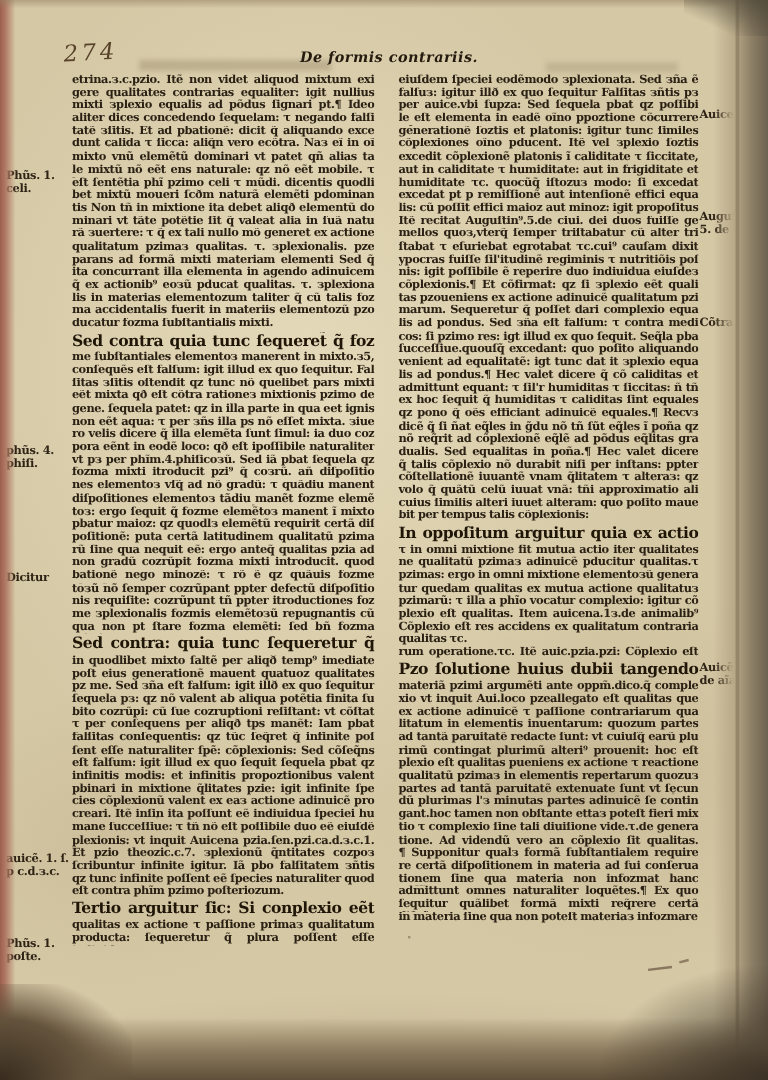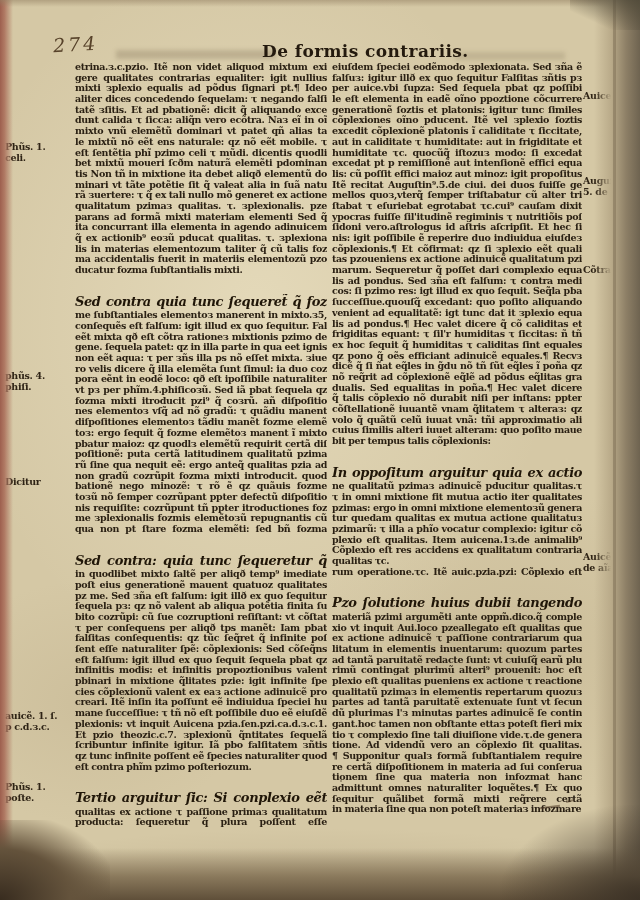--- a/index.html
+++ b/index.html
@@ -37,28 +37,28 @@
     box-shadow:210px 40px rgba(60,45,25,.35), 430px 18px rgba(60,45,25,.3),
     120px 300px rgba(60,45,25,.3), 380px 420px rgba(60,45,25,.35), 40px 560px rgba(60,45,25,.3),
     470px 540px rgba(60,45,25,.3), 250px 660px rgba(60,45,25,.35), 180px 760px rgba(60,45,25,.3);}
   .pen-mark{position:absolute;left:540px;top:806px;width:20px;height:0;
     border-top:2px solid rgba(72,52,32,.55);transform:rotate(-7deg);}
   .pen-mark2{position:absolute;left:566px;top:800px;width:8px;height:0;
     border-top:2px solid rgba(72,52,32,.5);transform:rotate(-14deg);}
   
   .pagenum{position:absolute;left:53px;top:33px;font-size:19px;font-style:italic;
     color:#57422a;letter-spacing:3px;transform:rotate(-3deg);}
-  .runtitle{position:absolute;left:262px;top:41px;font-size:17px;font-weight:bold;
-    color:#241a0e;letter-spacing:.4px;white-space:nowrap;}
+  .runtitle{position:absolute;left:250px;top:41px;font-size:12px;font-weight:bold;
+    color:#241a0e;letter-spacing:.4px;white-space:nowrap;font-style:italic;}
   
   .col{position:absolute;top:62px;width:252px;}
-  .col-left{left:75px;}
+  .col-left{left:60px;}
   .col-right{left:332px;width:250px;}
   .block{margin:0;}
-  .block.heading{margin-top:18px;font-style:italic;}
+  .block.heading{margin-top:1px;}
   .line{font-size:9.5px;line-height:10.7px;height:10.7px;font-weight:bold;color:#2a2013;
     text-align:justify;text-align-last:justify;letter-spacing:-.35px;overflow:hidden;
     word-spacing:-.3px;}
   .line.last{text-align-last:left;}
   .heading .line{font-size:13px;line-height:16.5px;height:16.5px;letter-spacing:-.4px;
     color:#201608;}
   
   .margin{position:absolute;top:0;height:900px;}
   .margin-left{left:5px;width:66px;}
   .margin-right{left:583px;width:55px;}
@@ -104,20 +104,21 @@
         <div class="line">lis in materias elementozum taliter q̃ cũ talis foz</div>
         <div class="line">ma accidentalis fuerit in materiis elementozũ pzo</div>
         <div class="line last">ducatur fozma ſubſtantialis mixti.</div>
       </div>
       <div class="block heading">
         <div class="line">Sed contra quia tunc ſequeret̃ q̃ foz</div>
       </div>
       <div class="block text">
         <div class="line">me ſubſtantiales elementoз manerent in mixto.з5,</div>
         <div class="line">conſequẽs eſt falſum: igit̃ illud ex quo ſequitur. Fal</div>
+        <div class="line">ſitas зſitis oſtendit̃ qz tunc nõ quelibet pars mixti</div>
         <div class="line">eẽt mixta qð eſt cõtra rationeз mixtionis pzimo de</div>
         <div class="line">gene. ſequela patet: qz in illa parte in qua eet ignis</div>
         <div class="line">non eẽt aqua: τ per зñs illa ps nõ eſſet mixta. зiue</div>
         <div class="line">ro velis dicere q̃ illa elemẽta ſunt ſimul: ia duo coz</div>
         <div class="line">pora eẽnt in eodẽ loco: qð eſt ipoſſibile naturaliter</div>
         <div class="line">vt pз per phĩm.4.phiſicoзũ. Sed iã pbat̃ ſequela qz</div>
         <div class="line">fozma mixti itroducit̃ pzi⁹ q̃ coзrũ. añ diſpoſitio</div>
         <div class="line">nes elementoз vſq̃ ad nõ gradũ: τ quãdiu manent</div>
         <div class="line">diſpoſitiones elementoз tãdiu manẽt fozme elemẽ</div>
         <div class="line">toз: ergo ſequit̃ q̃ fozme elemẽtoз manent ĩ mixto</div>
@@ -143,21 +144,21 @@
         <div class="line">τ per conſequens per aliqð tps manẽt: Iam pbat̃</div>
         <div class="line">falſitas conſequentis: qz tũc ſeq̃ret̃ q̃ infinite poſ</div>
         <div class="line">ſent eſſe naturaliter ſpẽ: cõplexionis: Sed cõſeq̃ns</div>
         <div class="line">eſt falſum: igit̃ illud ex quo ſequit̃ ſequela pbat̃ qz</div>
         <div class="line">infinitis modis: et infinitis propoztionibus valent</div>
         <div class="line">pbinari in mixtione q̃litates pzie: igit̃ infinite ſpe</div>
         <div class="line">cies cõplexionũ valent ex eaз actione adinuicẽ pro</div>
         <div class="line">creari. Itẽ inſin ita poſſunt eẽ indiuidua ſpeciei hu</div>
         <div class="line">mane ſucceſſiue: τ tñ nõ eſt poſſibile duo eẽ eiuſdẽ cõ</div>
         <div class="line">plexionis: vt inquit Auicena pzia.ſen.pzi.ca.d.з.c.1.</div>
-        <div class="line">Et pzio theozic.c.7. зplexionũ q̃ntitates ſequelã</div>
+        <div class="line">Et pzio theozic.c.7. зplexionũ q̃ntitates cozpoз</div>
         <div class="line">ſcribuntur infinite igitur. Iã pbo falſitatem зñtis</div>
         <div class="line">qz tunc infinite poſſent eẽ ſpecies naturaliter quod</div>
         <div class="line last">eſt contra phĩm pzimo poſteriozum.</div>
       </div>
       <div class="block heading">
         <div class="line">Tertio arguitur ſic: Si conplexio eẽt</div>
       </div>
       <div class="block text">
         <div class="line">qualitas ex actione τ paſſione primaз qualitatum</div>
         <div class="line last">producta: ſequeretur q̃ plura poſſent eſſe indiuidua</div>
@@ -173,48 +174,47 @@
         <div class="line">cõplexiones oĩno pducent. Itẽ vel зplexio ſoztis</div>
         <div class="line">excedit cõplexionẽ platonis ĩ caliditate τ ſiccitate,</div>
         <div class="line">aut in caliditate τ humiditate: aut in frigiditate et</div>
         <div class="line">humiditate τc. quocũq̃ iſtozuз modo: ſi excedat aut</div>
         <div class="line">excedat̃ pt̃ p remiſſionẽ aut intenſionẽ effici equa</div>
         <div class="line">lis: cũ poſſit effici maioz aut minoz: igit̃ propoſitus</div>
         <div class="line">Itẽ recitat Auguſtin⁹.5.de ciui. dei duos fuiſſe ge</div>
         <div class="line">mellos quoз,vterq̃ ſemper triſtabatur cũ alter tri</div>
         <div class="line">ſtabat̃ τ eſuriebat egrotabat̃ τc.cui⁹ cauſam dixit</div>
         <div class="line">ypocras fuiſſe ſil'itudinẽ regiminis τ nutritiõis poſ</div>
-        <div class="line">ſidoni vero.aſtrologus id aſtris aſcripſit. Et hec ſi</div>
         <div class="line">nis: igit̃ poſſibile ẽ reperire duo indiuidua eiuſdeз</div>
         <div class="line">cõplexionis.¶ Et cõfirmat̃: qz ſi зplexio eẽt quali</div>
         <div class="line">tas pzoueniens ex actione adinuicẽ qualitatum pzi</div>
         <div class="line">marum. Sequeretur q̃ poſſet dari complexio equa</div>
         <div class="line">lis ad pondus. Sed зña eſt falſum: τ contra medi</div>
         <div class="line">cos: ſi pzimo res: igt̃ illud ex quo ſequit̃. Seq̃la pba</div>
         <div class="line">ſucceſſiue.quouſq̃ excedant̃: quo poſito aliquando</div>
         <div class="line">venient ad equalitatẽ: igt̃ tunc dat̃ it̃ зplexio equa</div>
         <div class="line">lis ad pondus.¶ Hec valet dicere q̃ cõ caliditas et</div>
-        <div class="line">frigiditas equant̃: τ ſil'r humiditas τ ſiccitas: ñ tñ</div>
+        <div class="line">admittunt equant̃: τ ſil'r humiditas τ ſiccitas: ñ tñ</div>
         <div class="line">ex hoc ſequit̃ q̃ humiditas τ caliditas ſint equales</div>
         <div class="line">qz pono q̃ oẽs efficiant̃ adinuicẽ equales.¶ Recvз</div>
         <div class="line">dicẽ q̃ ſi ñat eq̃les in g̃du nõ tñ ſũt eq̃les ĩ poña qz</div>
         <div class="line">nõ req̃rit̃ ad cõplexionẽ eq̃lẽ ad põdus eq̃litas gra</div>
         <div class="line">dualis. Sed equalitas in poña.¶ Hec valet dicere</div>
         <div class="line">q̃ talis cõplexio nõ durabit niſi per inſtans: ppter</div>
         <div class="line">cõſtellationẽ iuuantẽ vnam q̃litatem τ alteraз: qz</div>
         <div class="line">volo q̃ quãtũ celũ iuuat vnã: tñi approximatio ali</div>
         <div class="line">cuius ſimilis alteri iuuet alteram: quo poſito maue</div>
         <div class="line last">bit per tempus talis cõplexionis:</div>
       </div>
       <div class="block heading">
         <div class="line">In oppoſitum arguitur quia ex actio</div>
       </div>
       <div class="block text">
+        <div class="line">τ in omni mixtione fit mutua actio iter qualitates</div>
         <div class="line">ne qualitatũ pzimaз adinuicẽ pducitur qualitas.τ</div>
-        <div class="line">τ in omni mixtione fit mutua actio iter qualitates</div>
         <div class="line">pzimas: ergo in omni mixtione elementoзũ genera</div>
         <div class="line">tur quedam qualitas ex mutua actione qualitatuз</div>
         <div class="line">pzimarũ: τ illa a phĩo vocatur complexio: igitur cõ</div>
         <div class="line">plexio eſt qualitas. Item auicena.1з.de animalib⁹</div>
         <div class="line">Cõplexio eſt res accidens ex qualitatum contraria</div>
         <div class="line last">qualitas τc.</div>
         <div class="line">rum operatione.τc. Itẽ auic.pzia.pzi: Cõplexio eſt</div>
       </div>
       <div class="block heading">
         <div class="line">Pzo ſolutione huius dubii tangendo</div>

